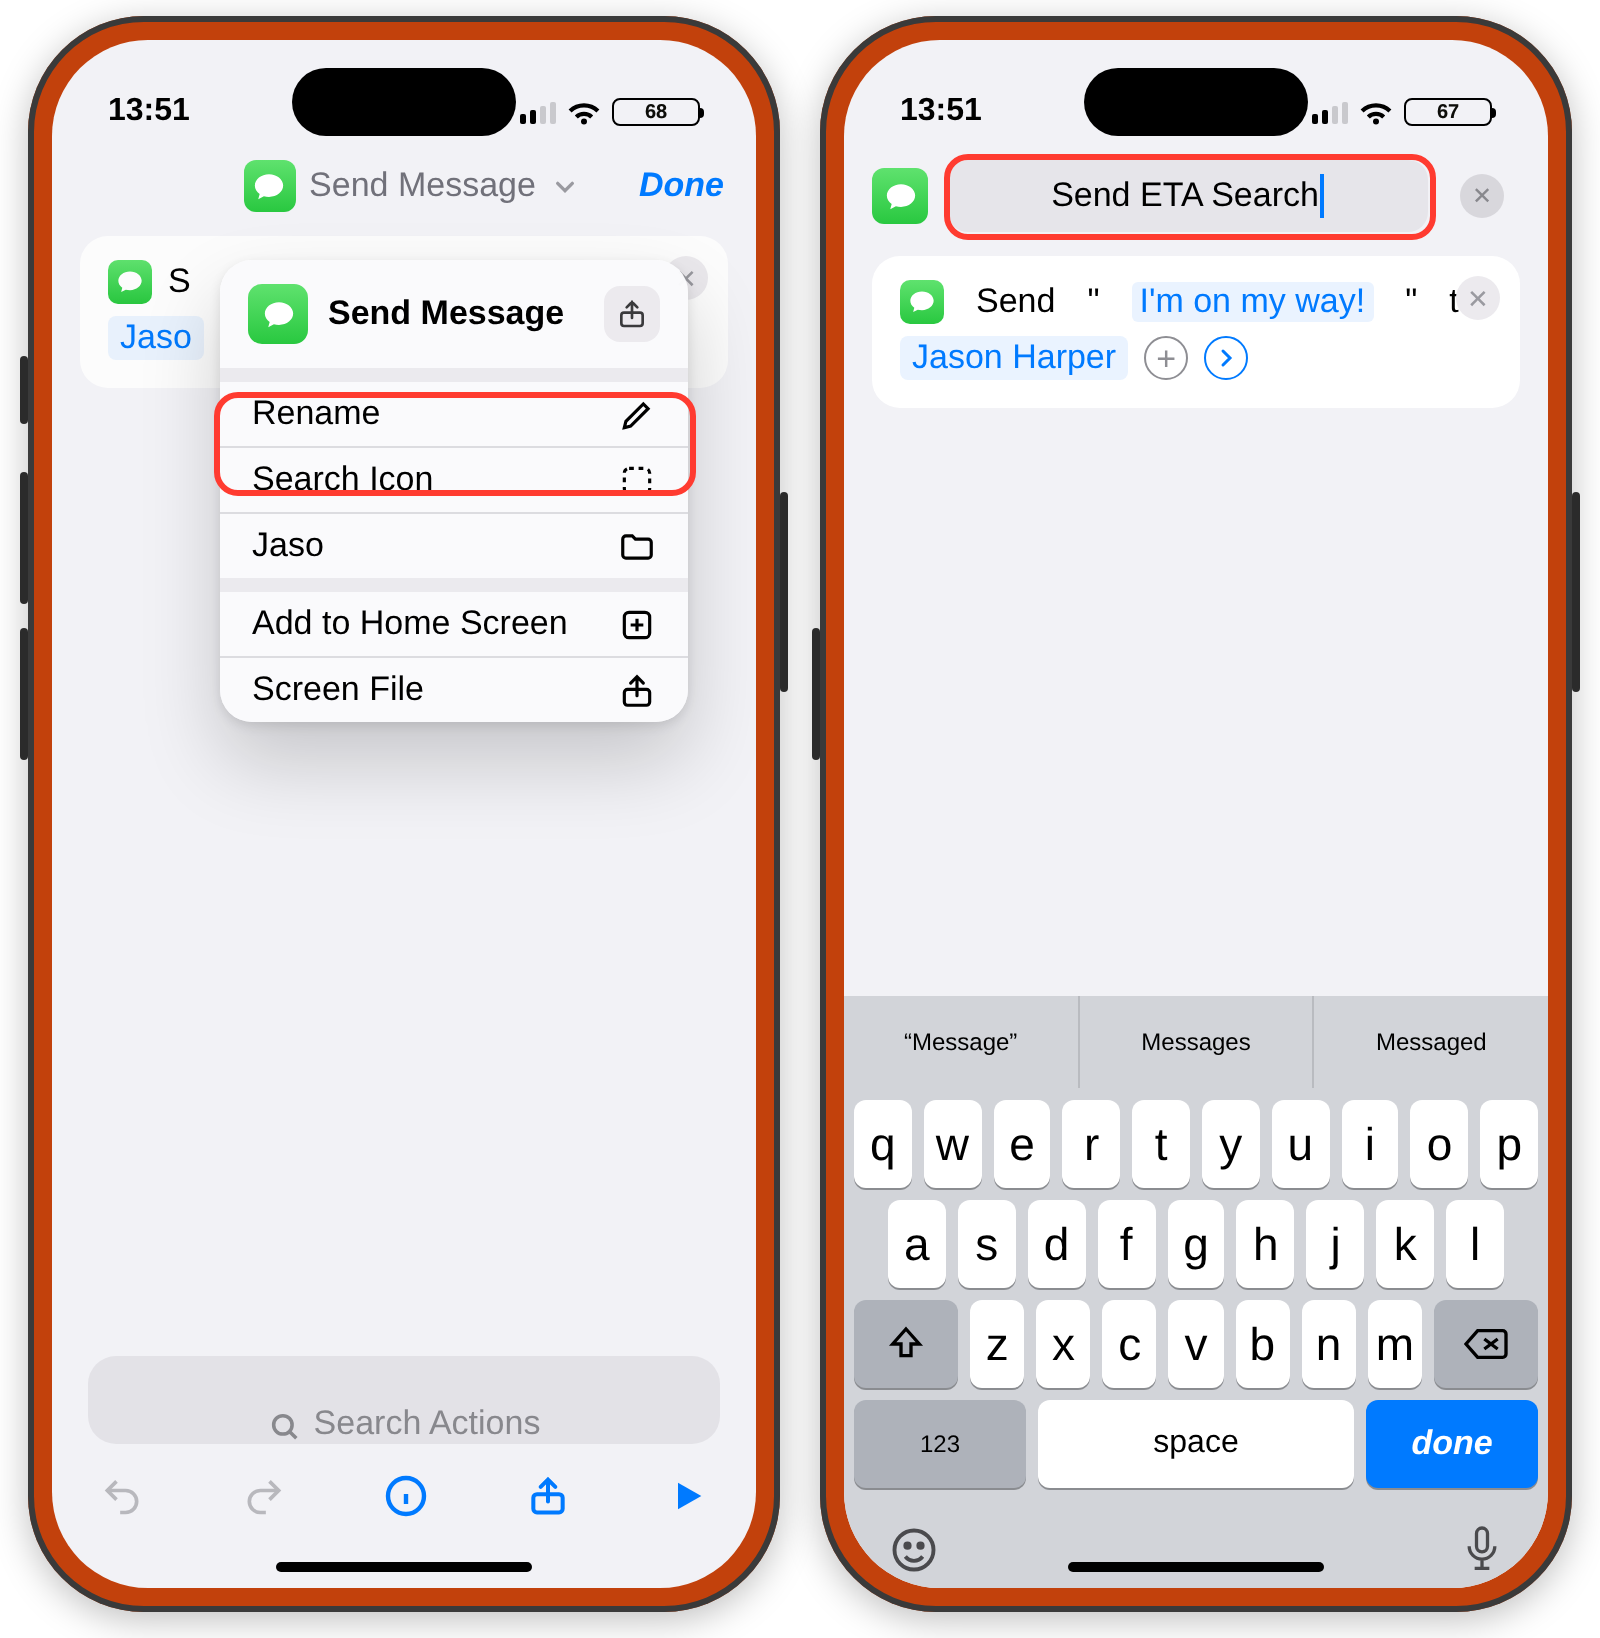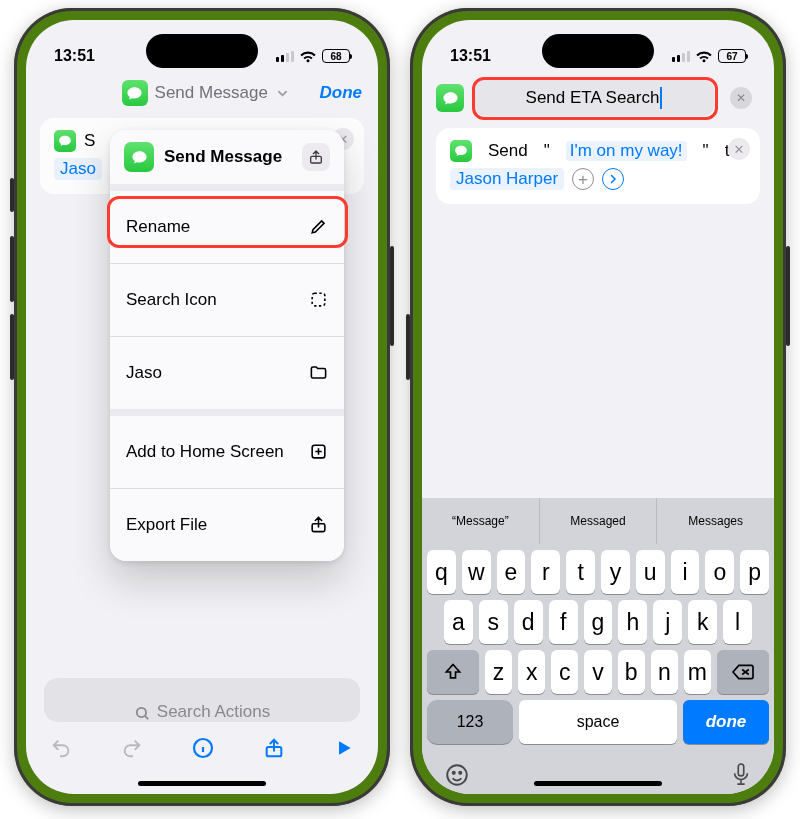--- a/index.html
+++ b/index.html
@@ -9,21 +9,21 @@
     font-family: -apple-system, "SF Pro Text","Helvetica Neue", Arial, sans-serif;
     width: 800px;
     height: 819px;
     display: flex;
     justify-content: space-between;
     padding: 8px 14px;
   }
   .phone {
     width: 376px;
     height: 798px;
-    background: #4d7c0f;
+    background: #c2410c;
     border-radius: 58px;
     position: relative;
     box-shadow: inset 0 0 0 3px #3a3a3a, 0 4px 18px rgba(0,0,0,.25);
     padding: 12px;
   }
   .phone::before, .phone::after{
     content:"";
     position:absolute;
     background:#2b2b2b;
     border-radius:3px;
@@ -61,21 +61,21 @@
     font-weight: 600;
     color: #000;
   }
   .status-right { display:flex; align-items:center; gap:3px;}
   .sig { display: flex; align-items: flex-end; gap: 2px; }
   .sig i { width: 3px; background:#000; display:block; border-radius:1px;}
   .sig i.e{ background:#c9c9cd;}
   .sig i:nth-child(1){height:5px;} .sig i:nth-child(2){height:7px;} .sig i:nth-child(3){height:9px;} .sig i:nth-child(4){height:11px;}
   .wifi { font-size:15px; margin:0 2px;}
   .battery { display:flex; align-items:center; }
-  .battery .body { width:28px; height:14px; border:1px solid #000; border-radius:4px; position:relative; display:flex; align-items:center; justify-content:center; font-size:10px; font-weight:700; }
+  .battery .body { width:44px; height:14px; border:1px solid #000; border-radius:4px; position:relative; display:flex; align-items:center; justify-content:center; font-size:10px; font-weight:700; }
   .battery .body::after{ content:""; position:absolute; right:-3px; top:4px; width:2px; height:5px; background:#000; border-radius:0 2px 2px 0;}
   .battery .fill{ position:absolute; left:1px; top:1px; bottom:1px; width:62%; background:#000; border-radius:2px; z-index:-1;}
 
   .titlebar { display:flex; align-items:center; justify-content:space-between; padding:6px 16px 8px;}
   .title-center{ display:flex; align-items:center; gap:7px; font-size:17px; color:#71717a; }
   .msg-icon { width:26px; height:26px; border-radius:6px; background:linear-gradient(#5fe26e,#29c840); display:flex; align-items:center; justify-content:center;}
   .msg-icon svg{ width:17px; height:17px; fill:#fff;}
   .chev { font-size:12px; color:#9a9aa0; margin-left:2px;}
   .done { color:#007aff; font-size:17px; font-weight:600;font-style:italic;}
   .titlebar .spacer{ width:48px;}
@@ -106,21 +106,21 @@
     background:rgba(250,250,252,0.98);
     border-radius:16px;
     box-shadow: 0 20px 40px rgba(0,0,0,.18), 0 2px 6px rgba(0,0,0,.10);
     overflow:hidden;
     z-index:30;
   }
   .pop-header{ display:flex; align-items:center; gap:10px; padding:12px 14px; }
   .pop-header .msg-icon{ width:30px; height:30px; border-radius:7px;}
   .pop-title{ font-size:17px; font-weight:600; flex:1;}
   .pop-share{ width:28px; height:28px; background:#eceaee; border-radius:8px; display:flex; align-items:center; justify-content:center; color:#3a3a3c; font-size:15px;}
-  .pop-item{ display:flex; align-items:flex-start; justify-content:space-between; padding:26px 16px; font-size:17px; color:#000; }
+  .pop-item{ display:flex; align-items:center; justify-content:space-between; padding:6px 16px; font-size:17px; color:#000; }
   .pop-item + .pop-item{ border-top:0.5px solid #dcdce0;}
   .pop-group-sep{ height:7px; background:#ebeaee; }
   .pop-item svg, .pop-item .ico{ width:19px; height:19px; }
   .pop-item .ico{ display:flex; align-items:center; justify-content:center; }
 
   .highlight-box{
     position:absolute;
     border:3px solid #ff3b30;
     border-radius:12px;
     pointer-events:none;
@@ -297,21 +297,21 @@
       <div class="pop-item">
         <span>Add to Home Screen</span>
         <span class="ico">
             <svg viewBox="0 0 24 24" fill="none" stroke="#000" stroke-width="2">
               <rect x="4" y="4" width="16" height="16" rx="3"></rect>
               <path d="M12 8v8M8 12h8"></path>
             </svg>
           </span>
       </div>
       <div class="pop-item">
-        <span>Export File</span>
+        <span>Screen File</span>
         <span class="ico">
             <svg viewBox="0 0 24 24" fill="none" stroke="#000" stroke-width="2" stroke-linecap="round">
               <path d="M12 3v12M8 7l4-4 4 4"></path>
               <rect x="4" y="11" width="16" height="10" rx="2"></rect>
             </svg>
           </span>
       </div>
     </div>
 
     <div class="highlight-box" style="top:176px; left:81px; width:241px; height:52px;"></div>
@@ -425,22 +425,22 @@
               <path d="M9 5l7 7-7 7"></path>
             </svg>
         </span>
       </div>
       <div class="card-close">✕</div>
     </div>
 
     <div class="keyboard">
       <div class="suggestions">
         <div class="sugg">“Message”</div>
+        <div class="sugg">Messages</div>
         <div class="sugg">Messaged</div>
-        <div class="sugg">Messages</div>
       </div>
       <div class="krow">
         <div class="key">q</div>
         <div class="key">w</div>
         <div class="key">e</div>
         <div class="key">r</div>
         <div class="key">t</div>
         <div class="key">y</div>
         <div class="key">u</div>
         <div class="key">i</div>
@@ -472,21 +472,21 @@
         <div class="key">n</div>
         <div class="key">m</div>
         <div class="key fn wide">
           <svg width="24" height="20" viewBox="0 0 28 24" fill="none" stroke="#000" stroke-width="2">
               <path d="M9 4h15a2 2 0 0 1 2 2v12a2 2 0 0 1-2 2H9l-7-8 7-8z"></path>
               <path d="M13 9l8 6M21 9l-8 6"></path>
             </svg>
         </div>
       </div>
       <div class="krow" style="padding-bottom:8px;">
-        <div class="key fn" style="max-width:none; flex:0 0 86px; font-size:16px;border-radius:10px;">123</div>
+        <div class="key fn" style="max-width:none; flex:0 0 86px; font-size:12px;">123</div>
         <div class="key spacebar" style="font-size:16px;">space</div>
         <div class="key done">done</div>
       </div>
       <div class="kbd-bottom">
         <span>
           <svg width="26" height="26" viewBox="0 0 24 24" fill="none" stroke="#4a4a4d" stroke-width="1.8">
               <circle cx="12" cy="12" r="9"></circle>
               <circle cx="9" cy="10" r="1" fill="#4a4a4d"></circle>
               <circle cx="15" cy="10" r="1" fill="#4a4a4d"></circle>
               <path d="M8 15c1 1.3 2.4 2 4 2s3-.7 4-2"></path>

